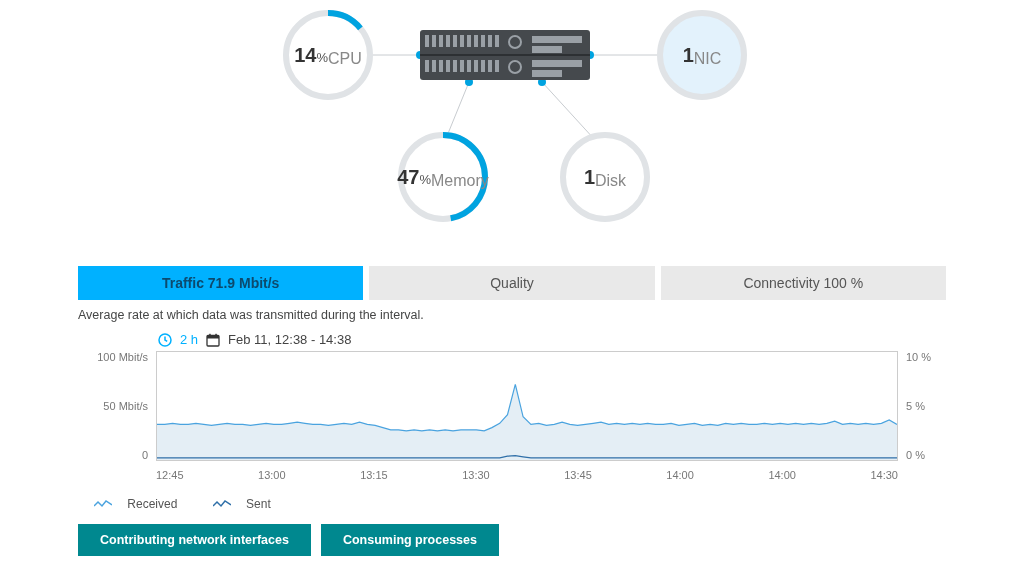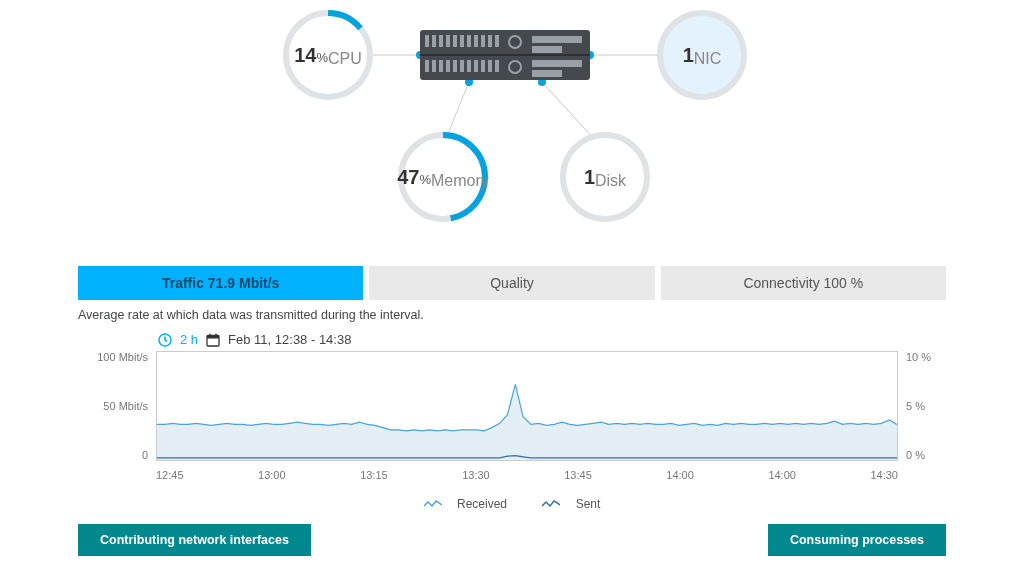--- a/index.html
+++ b/index.html
@@ -102,30 +102,29 @@
   }
   .plot {
     position: absolute;
     left: 78px; right: 48px; top: 0; height: 110px;
     border: 1px solid #ccc;
     background: #fff;
   }
   .plot svg { width: 100%; height: 100%; display: block; }
 
   .legend {
-    text-align: center;
     font-size: 12px; color: #555;
     margin-top: 6px;
   }
   .legend span { margin: 0 8px; }
   .legend .swatch { display: inline-block; vertical-align: middle; margin-right: 4px; }
 
   .actions {
     display: flex;
-    justify-content: space-between;
+    justify-content: flex-start;
     gap: 10px;
     padding: 12px 78px 0 78px;
   }
   .btn {
     background: #00888f;
     color: #fff;
     font-size: 12.5px;
     font-weight: 600;
     padding: 9px 22px;
     border: none;

